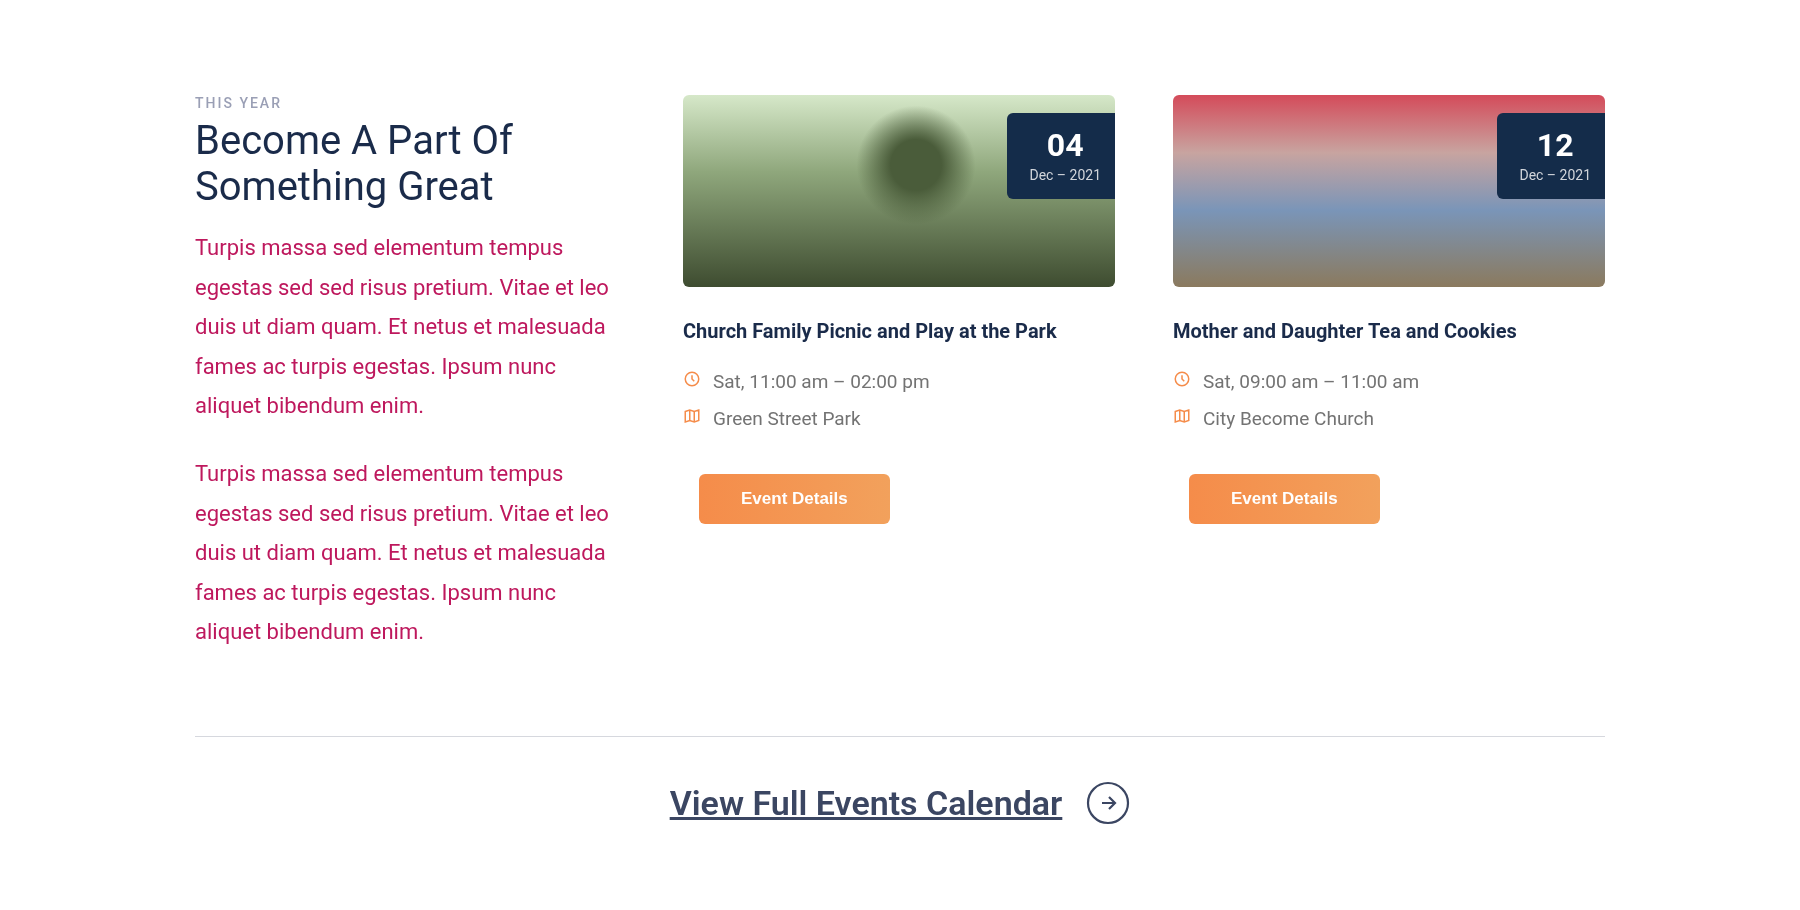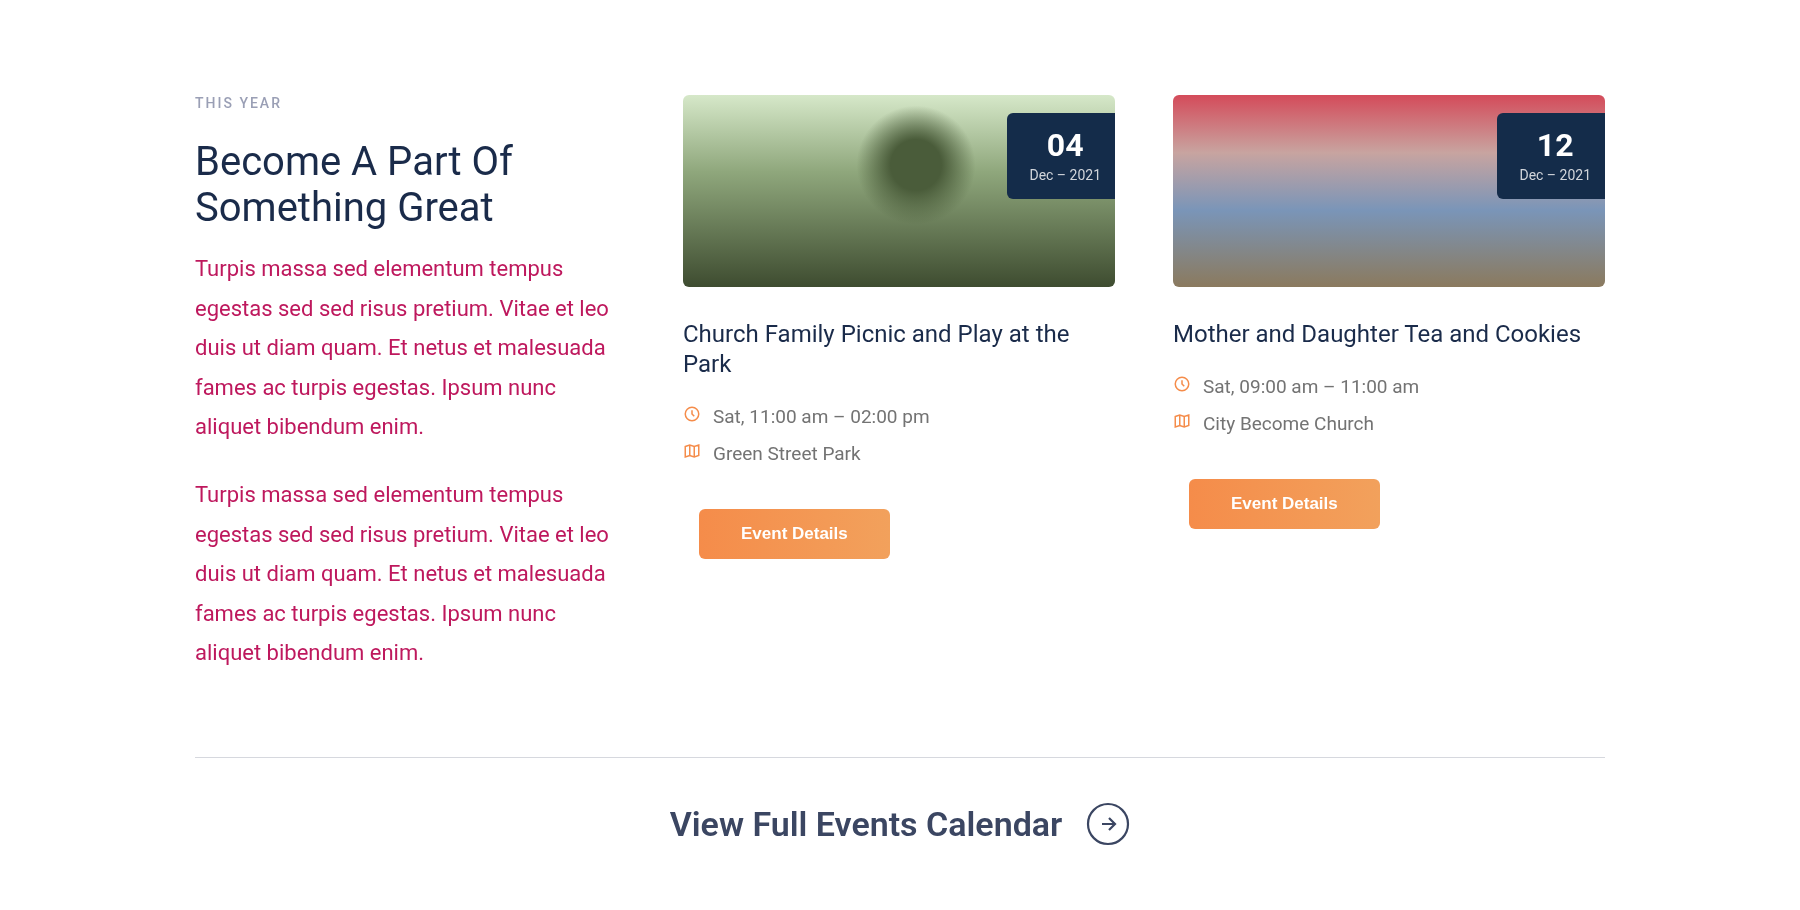--- a/index.html
+++ b/index.html
@@ -20,21 +20,21 @@
   display: grid;
   grid-template-columns: 430px 1fr 1fr;
   gap: 58px;
 }
 .eyebrow {
   font-size: 14px;
   letter-spacing: 2px;
   color: #9a9fb5;
   text-transform: uppercase;
   font-weight: 500;
-  margin-bottom: 28px;
+  margin-bottom: 7px;
 }
 .section-title {
   font-size: 40px;
   font-weight: 400;
   color: #1a2b4a;
   line-height: 1.15;
   margin-bottom: 18px;
 }
 .body-text {
   font-size: 22px;
@@ -84,22 +84,22 @@
   font-weight: 700;
   line-height: 1;
   margin-bottom: 6px;
 }
 .date-sub {
   font-size: 14px;
   color: #d1d5db;
   font-weight: 400;
 }
 .event-title {
-  font-size: 24px;
-  font-weight: 400;
+  font-size: 20px;
+  font-weight: 700;
   color: #1a2b4a;
   line-height: 1.25;
   margin-top: 32px;
   margin-bottom: 26px;
 }
 .event-meta {
   display: flex;
   gap: 12px;
   font-size: 19px;
   color: #737373;
@@ -132,20 +132,21 @@
 .view-full {
   text-align: center;
   font-size: 34px;
   font-weight: 600;
   color: #3b4662;
   display: flex;
   align-items: center;
   justify-content: center;
   gap: 24px;
   cursor: pointer;
+  text-decoration: underline;
 }
 .arrow-circle {
   width: 44px;
   height: 44px;
 }
 </style>
 </head>
 <body>
 
 <div class="container">

